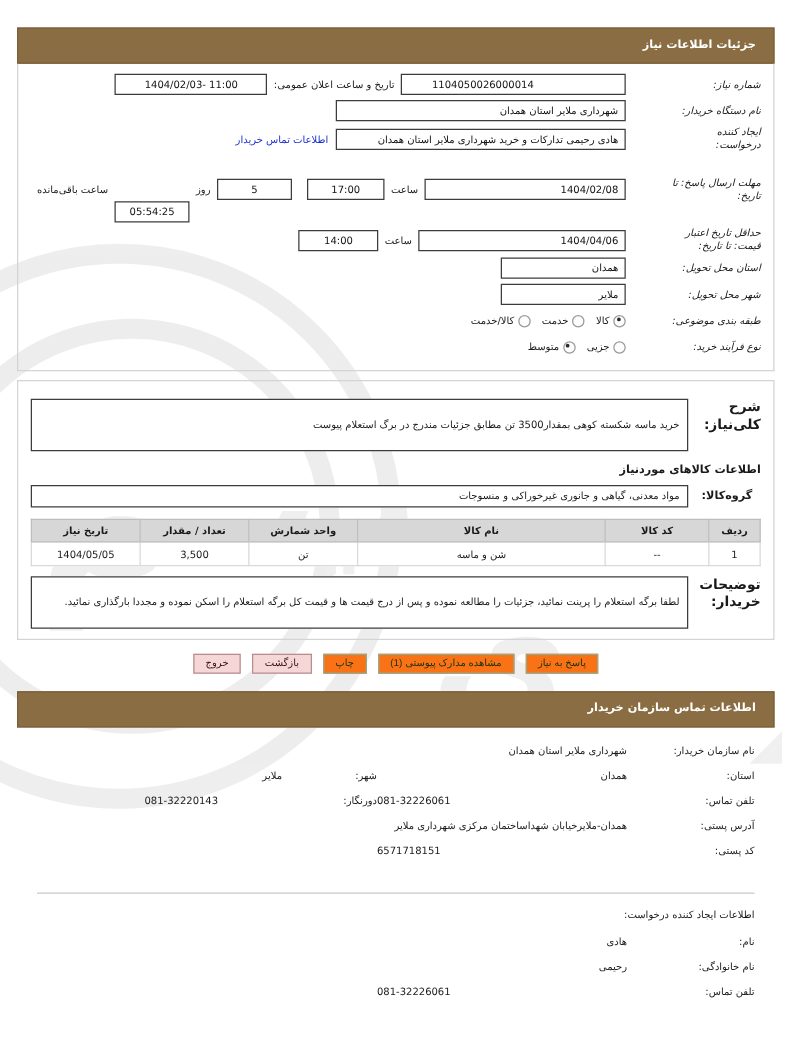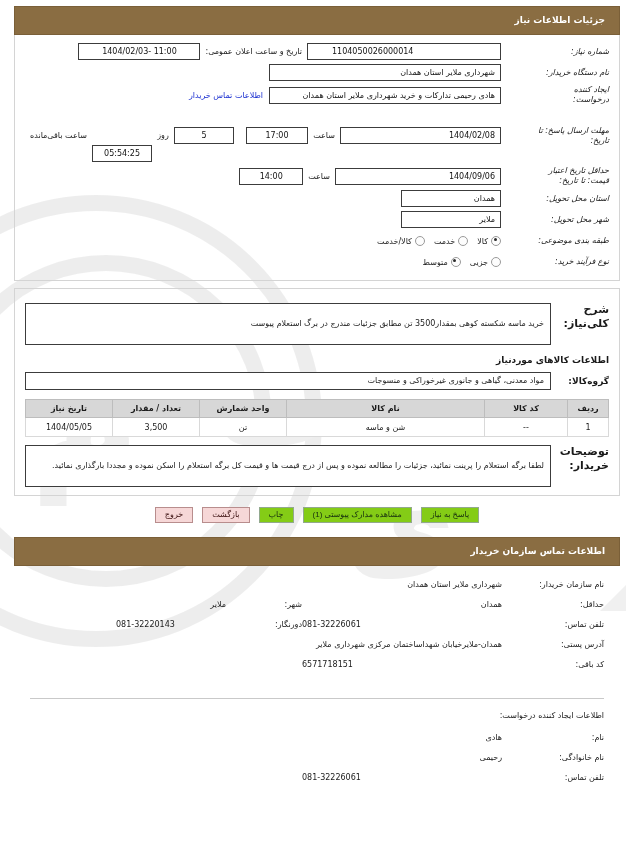--- a/index.html
+++ b/index.html
@@ -59,21 +59,21 @@
     box-sizing: border-box;
     padding: 0 14px;
   }
 
   .banner {
     background: #8a6d42;
     color: #ffffff;
     font-size: 9px;
     font-weight: bold;
     padding: 8px 14px 9px 14px;
-    margin-top: 6px;
+    margin-top: 22px;
     box-sizing: border-box;
     text-align: right;
     border: 1px solid #7a5f38;
   }
 
   .panel {
     border: 1px solid #d4d4d4;
     border-top: none;
     background: transparent;
     box-sizing: border-box;
@@ -112,21 +112,21 @@
     padding: 0 5px;
     box-sizing: border-box;
     text-align: right;
     overflow: hidden;
     white-space: nowrap;
     color: #111;
   }
   .fld.num { text-align: left; }
   .fld.center { text-align: center; }
 
-  .w-needno { width: 194px; padding-left: 24px; }
+  .w-needno { width: 180px; padding-left: 24px; }
   .w-org    { width: 232px; }
   .w-date   { width: 166px; }
   .w-time   { width: 64px; }
   .w-pub    { width: 122px; }
   .w-days   { width: 62px; }
   .w-cnt    { width: 62px; margin-top: 36px; }
   .w-prov   { width: 100px; }
 
   .inline-lbl {
     font-size: 8px;
@@ -137,21 +137,21 @@
   .link {
     color: #1a2fd0;
     font-size: 8px;
     text-decoration: none;
     white-space: nowrap;
     padding-right: 6px;
   }
 
   
   .opts { display: flex; align-items: center; gap: 9px; }
-  .opt { display: flex; align-items: flex-end; gap: 3px; font-size: 8px; white-space: nowrap;}
+  .opt { display: flex; align-items: center; gap: 3px; font-size: 8px; white-space: nowrap;}
   .radio {
     width: 8px; height: 8px;
     border: 1px solid #9a9a9a;
     border-radius: 50%;
     background: #fdfdfd;
     display: inline-block;
     position: relative;
     flex: none;
   }
   .radio.on::after {
@@ -195,21 +195,21 @@
   }
 
   .section-title {
     font-size: 9px;
     font-weight: bold;
     margin: 10px 0 7px 0;
     text-align: right;
   }
 
   .group-row { display: flex; align-items: center; margin-bottom: 9px; }
-  .group-lbl { font-size: 9px; font-weight: bold; width: 54px; text-align: right; padding-left: 4px; flex: none; }
+  .group-lbl { font-size: 9px; font-weight: bold; width: 54px; text-align: center; padding-left: 4px; flex: none; }
   .group-box {
     border: 1px solid #3c3c3c;
     background: #fff;
     flex: 1;
     height: 18px;
     line-height: 16px;
     font-size: 8px;
     padding: 0 6px;
     box-sizing: border-box;
     text-align: right;
@@ -252,21 +252,21 @@
     font-size: 8px;
     height: 16px;
     line-height: 14px;
     padding: 0 9px;
     box-sizing: border-box;
     border: 1px solid #8d8d8d;
     white-space: nowrap;
     cursor: pointer;
     text-align: center;
   }
-  .btn.green { background: #84cc16; border-color: #92a98e; color: #18310f; }
+  .btn.green { background: #f97316; border-color: #92a98e; color: #18310f; }
   .btn.pink  { background: #f6d7d7; border-color: #b88d8d; color: #3b1010; }
 
   
   .contact {
     padding: 14px 16px 4px 16px;
     box-sizing: border-box;
   }
   .crow { display: flex; align-items: center; margin-bottom: 11px; font-size: 8px; }
   .clbl { width: 96px; text-align: right; flex: none; padding-left: 6px; }
   .cval { width: 200px; text-align: right; }
@@ -326,21 +326,21 @@
       <div style="width:12px"></div>
       <div class="fld w-days center">5</div>
       <div class="inline-lbl">روز</div>
       <div class="fld w-cnt center">05:54:25</div>
       <div class="inline-lbl">ساعت باقی‌مانده</div>
     </div>
 
     <div class="row">
       <div class="lbl lbl-w">حداقل تاریخ اعتبار
 قیمت: تا تاریخ:</div>
-      <div class="fld w-date">1404/09/06</div>
+      <div class="fld w-date">1404/04/06</div>
       <div class="inline-lbl">ساعت</div>
       <div class="fld w-time center">14:00</div>
     </div>
 
     <div class="row">
       <div class="lbl lbl-w">استان محل تحویل:</div>
       <div class="fld w-prov">همدان</div>
     </div>
 
     <div class="row">
@@ -438,40 +438,40 @@
   <div class="banner" style="margin-top:14px;">اطلاعات تماس سازمان خریدار</div>
 
   <div class="contact">
 
     <div class="crow">
       <div class="clbl">نام سازمان خریدار:</div>
       <div class="cval">شهرداری ملایر استان همدان</div>
     </div>
 
     <div class="crow">
-      <div class="clbl">حداقل:</div>
+      <div class="clbl">استان:</div>
       <div class="cval">همدان</div>
       <div class="clbl2">شهر:</div>
       <div class="cval2">ملایر</div>
     </div>
 
     <div class="crow">
       <div class="clbl">تلفن تماس:</div>
       <div class="cval ltr">081-32226061</div>
       <div class="clbl2">دورنگار:</div>
       <div class="cval2 ltr">081-32220143</div>
     </div>
 
     <div class="crow">
       <div class="clbl">آدرس پستی:</div>
       <div class="cval">همدان-ملایرخیابان شهداساختمان مرکزی شهرداری ملایر</div>
     </div>
 
     <div class="crow">
-      <div class="clbl">کد باقی:</div>
+      <div class="clbl">کد پستی:</div>
       <div class="cval ltr">6571718151</div>
     </div>
 
   </div>
 
   <div class="divider"></div>
 
   <div class="sub-head">اطلاعات ایجاد کننده درخواست:</div>
 
   <div class="contact" style="padding-top:0;">

